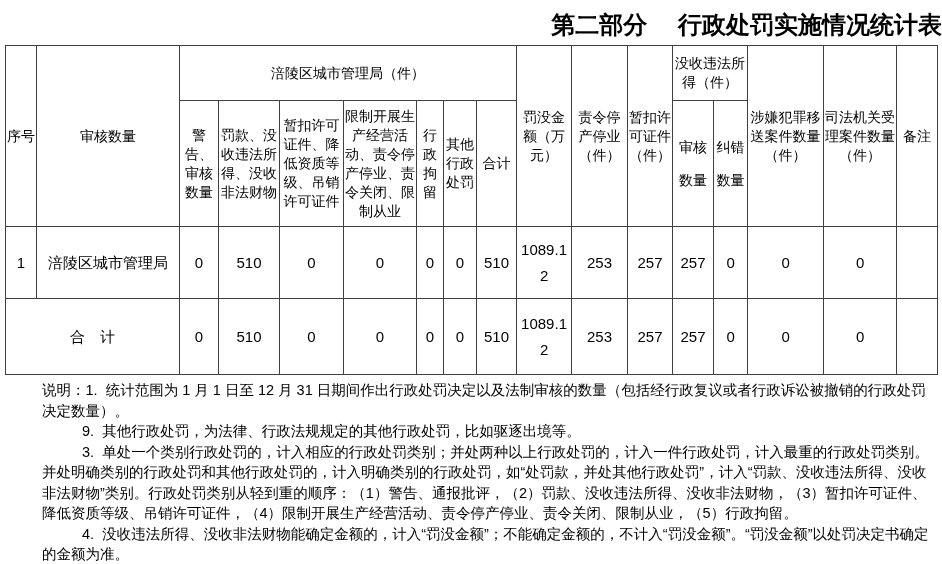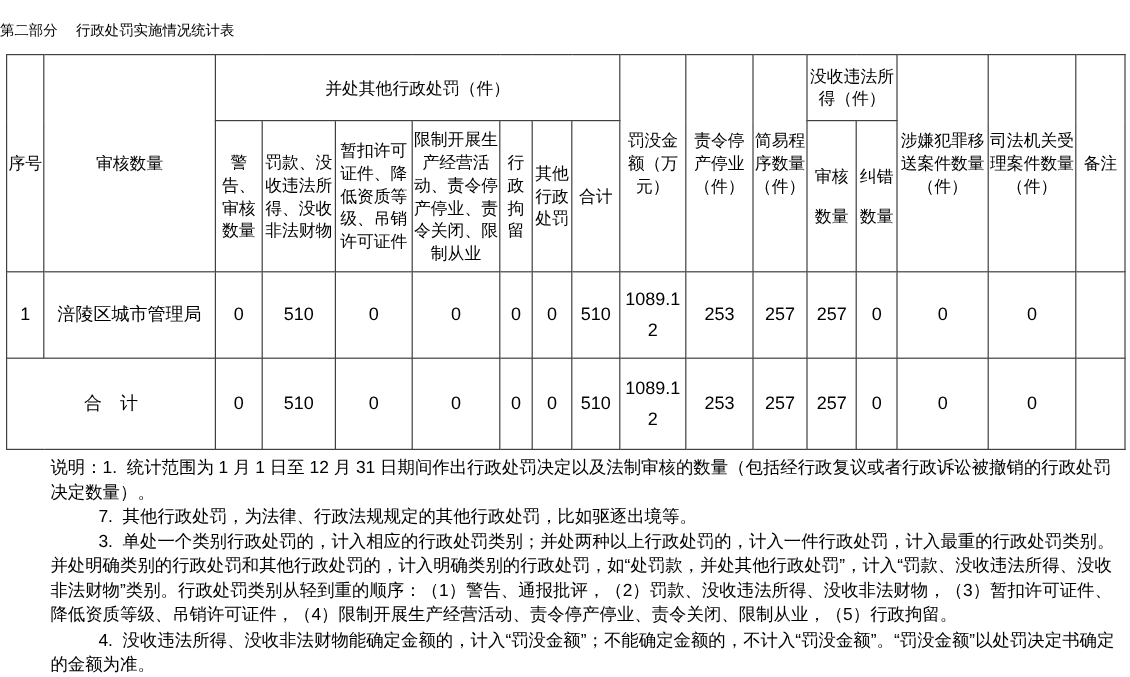--- a/index.html
+++ b/index.html
@@ -8,24 +8,24 @@
     background: #ffffff;
     width: 942px; height: 564px;
     font-family: "Liberation Sans", sans-serif;
     color: #000;
     overflow: hidden;
   }
   .page { width: 942px; height: 564px; position: relative; }
 
   .page-title {
     margin: 13px 0 0 0;
-    text-align: left;
-    font-size: 12px;
+    text-align: right;
+    font-size: 24px;
     line-height: 24px;
-    font-weight: normal;
+    font-weight: bold;
     white-space: pre;
   }
 
   table.stat-table {
     border-collapse: collapse;
     table-layout: fixed;
     width: 932px;
     margin: 8px 0 0 5px;
   }
   .stat-table th, .stat-table td {
@@ -79,24 +79,24 @@
         <col style="width:34px">
         <col style="width:76px">
         <col style="width:73px">
       <col style="width:41px">
     </colgroup>
 
     <tbody>
         <tr class="hrow1">
       <th rowspan="2">序号</th>
       <th rowspan="2">审核数量</th>
-      <th colspan="7">并处其他行政处罚（件）</th>
+      <th colspan="7">涪陵区城市管理局（件）</th>
       <th rowspan="2">罚没金额（万元）</th>
       <th rowspan="2">责令停产停业（件）</th>
-      <th rowspan="2">简易程序数量（件）</th>
+      <th rowspan="2">暂扣许可证件（件）</th>
       <th colspan="2">没收违法所得（件）</th>
       <th rowspan="2">涉嫌犯罪移送案件数量（件）</th>
       <th rowspan="2">司法机关受理案件数量（件）</th>
       <th rowspan="2">备注</th>
     </tr>
 
     <tr class="hrow2">
       <th>警告、审核数量</th>
       <th>罚款、没收违法所得、没收非法财物</th>
       <th>暂扣许可证件、降低资质等级、吊销许可证件</th>
@@ -144,18 +144,18 @@
       <td class="cell-data">0</td>
       <td class="cell-data">0</td>
       <td class="cell-data">0</td>
       <td class="cell-data"></td>
     </tr>
   </tbody>
     </table>
 
   <div class="notes" style="margin:5px 0 0 42px; width:893px; font-size:14.5px; line-height:20.5px;">
     <p style="margin:0; white-space:pre-wrap;">说明：1.  统计范围为 1 月 1 日至 12 月 31 日期间作出行政处罚决定以及法制审核的数量（包括经行政复议或者行政诉讼被撤销的行政处罚决定数量）。</p>
-    <p style="margin:0; white-space:pre-wrap; text-indent:40px;">7.  其他行政处罚，为法律、行政法规规定的其他行政处罚，比如驱逐出境等。</p>
+    <p style="margin:0; white-space:pre-wrap; text-indent:40px;">9.  其他行政处罚，为法律、行政法规规定的其他行政处罚，比如驱逐出境等。</p>
     <p style="margin:0; white-space:pre-wrap; text-indent:40px;">3.  单处一个类别行政处罚的，计入相应的行政处罚类别；并处两种以上行政处罚的，计入一件行政处罚，计入最重的行政处罚类别。并处明确类别的行政处罚和其他行政处罚的，计入明确类别的行政处罚，如“处罚款，并处其他行政处罚”，计入“罚款、没收违法所得、没收非法财物”类别。行政处罚类别从轻到重的顺序：（1）警告、通报批评，（2）罚款、没收违法所得、没收非法财物，（3）暂扣许可证件、降低资质等级、吊销许可证件，（4）限制开展生产经营活动、责令停产停业、责令关闭、限制从业，（5）行政拘留。</p>
     <p style="margin:0; white-space:pre-wrap; text-indent:40px;">4.  没收违法所得、没收非法财物能确定金额的，计入“罚没金额”；不能确定金额的，不计入“罚没金额”。“罚没金额”以处罚决定书确定的金额为准。</p>
   </div>
 
 </div>
 
 </body></html>

